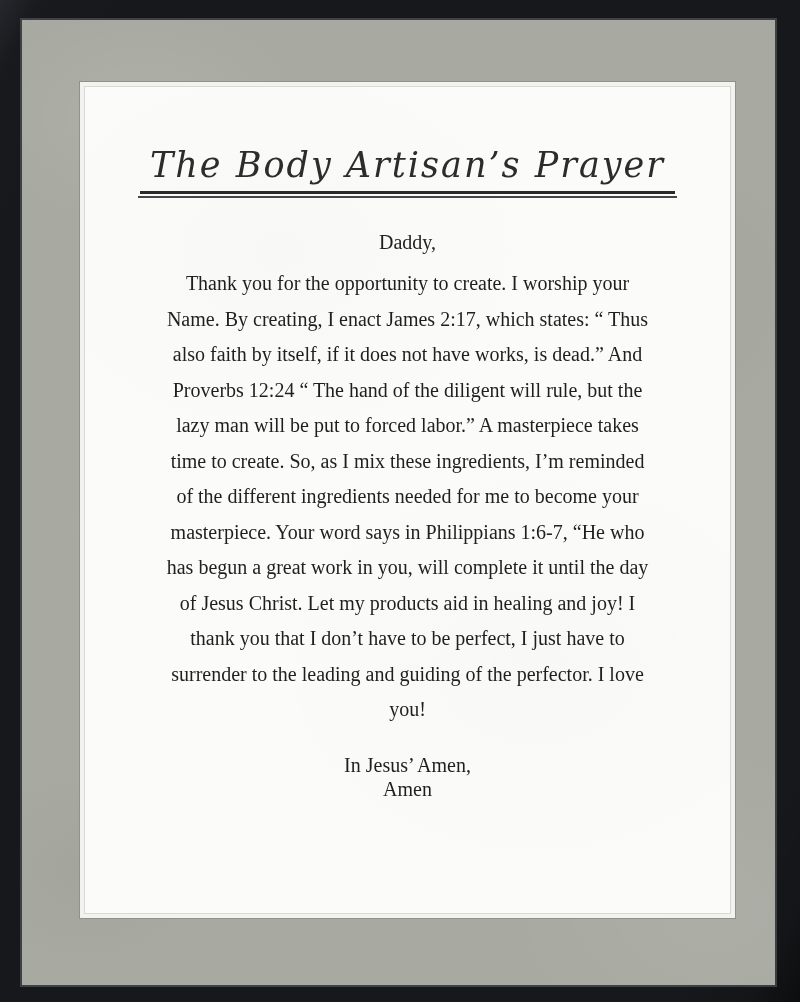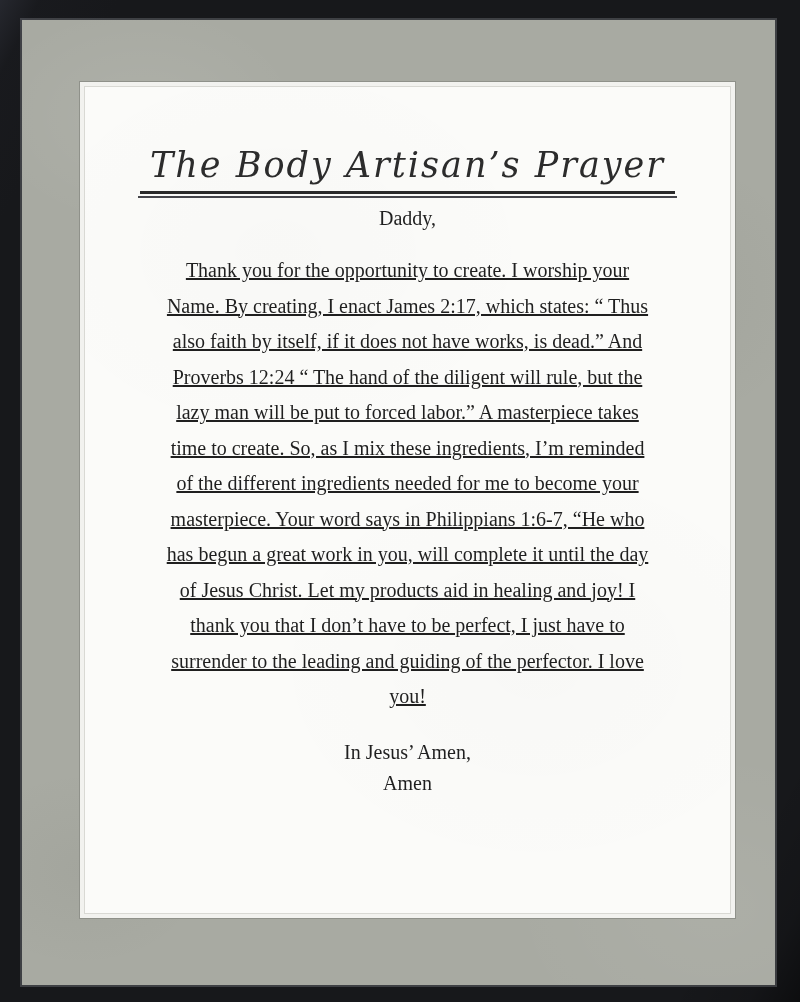--- a/index.html
+++ b/index.html
@@ -76,41 +76,40 @@
     content: "";
     position: absolute;
     left: -2px;
     right: -2px;
     bottom: -7px;
     height: 2px;
     background: #44444a;
   }
 
   .salutation {
-    margin-top: 12px;
+    margin-top: 36px;
     font-size: 20px;
     line-height: 24px;
   }
 
   .body-text {
-    margin-top: 23px;
+    margin-top: 12px;
     font-size: 20px;
     line-height: 35.5px;
     white-space: pre-line;
-    text-decoration: underline;
   }
 
   .signoff {
     margin-top: 25px;
     font-size: 20px;
     line-height: 24px;
   }
 
   .closing {
-    margin-top: 7px;
+    margin-top: 0;
     font-size: 20px;
     line-height: 24px;
   }
 </style>
 </head>
 <body>
 
 <div class="frame">
   <div class="mat">
     <div class="paper">

